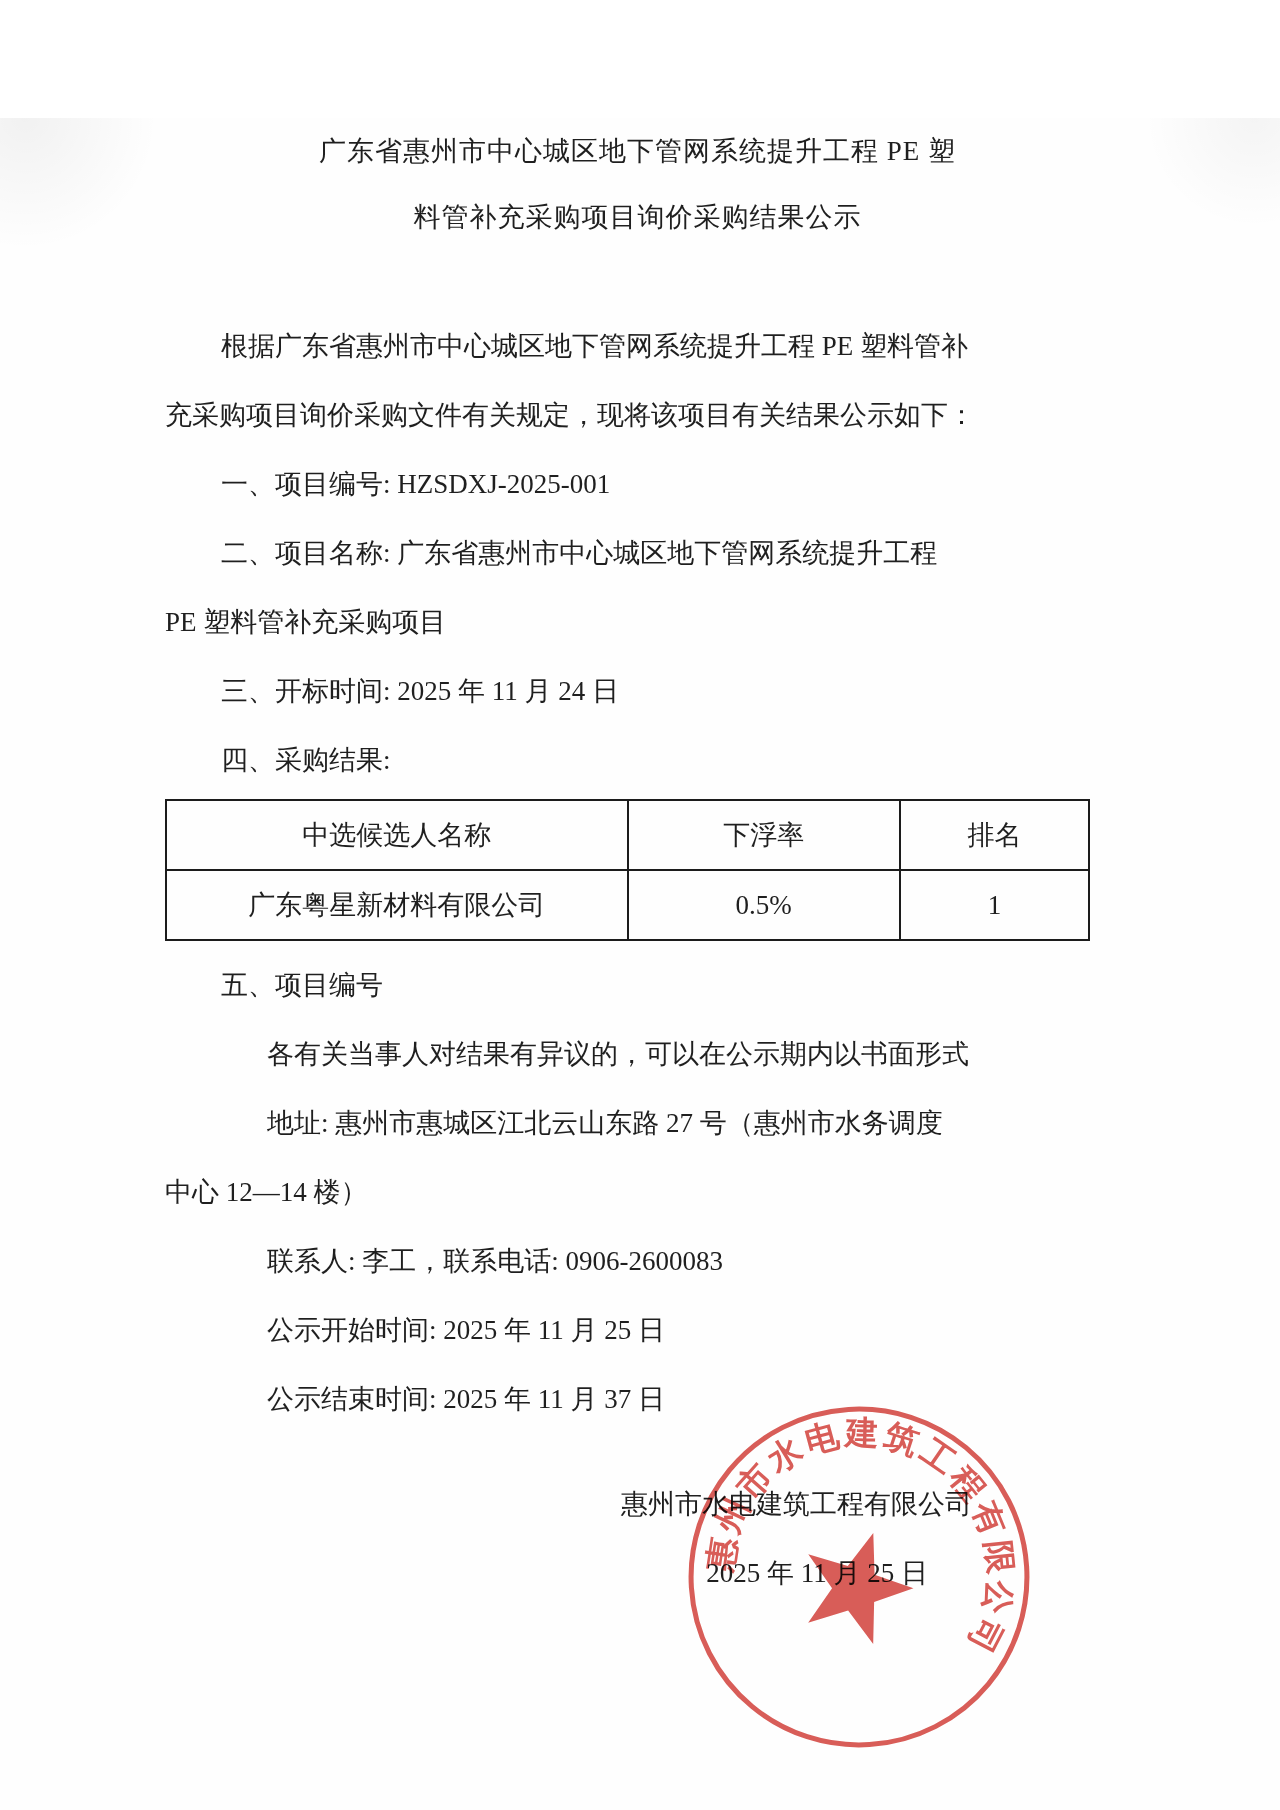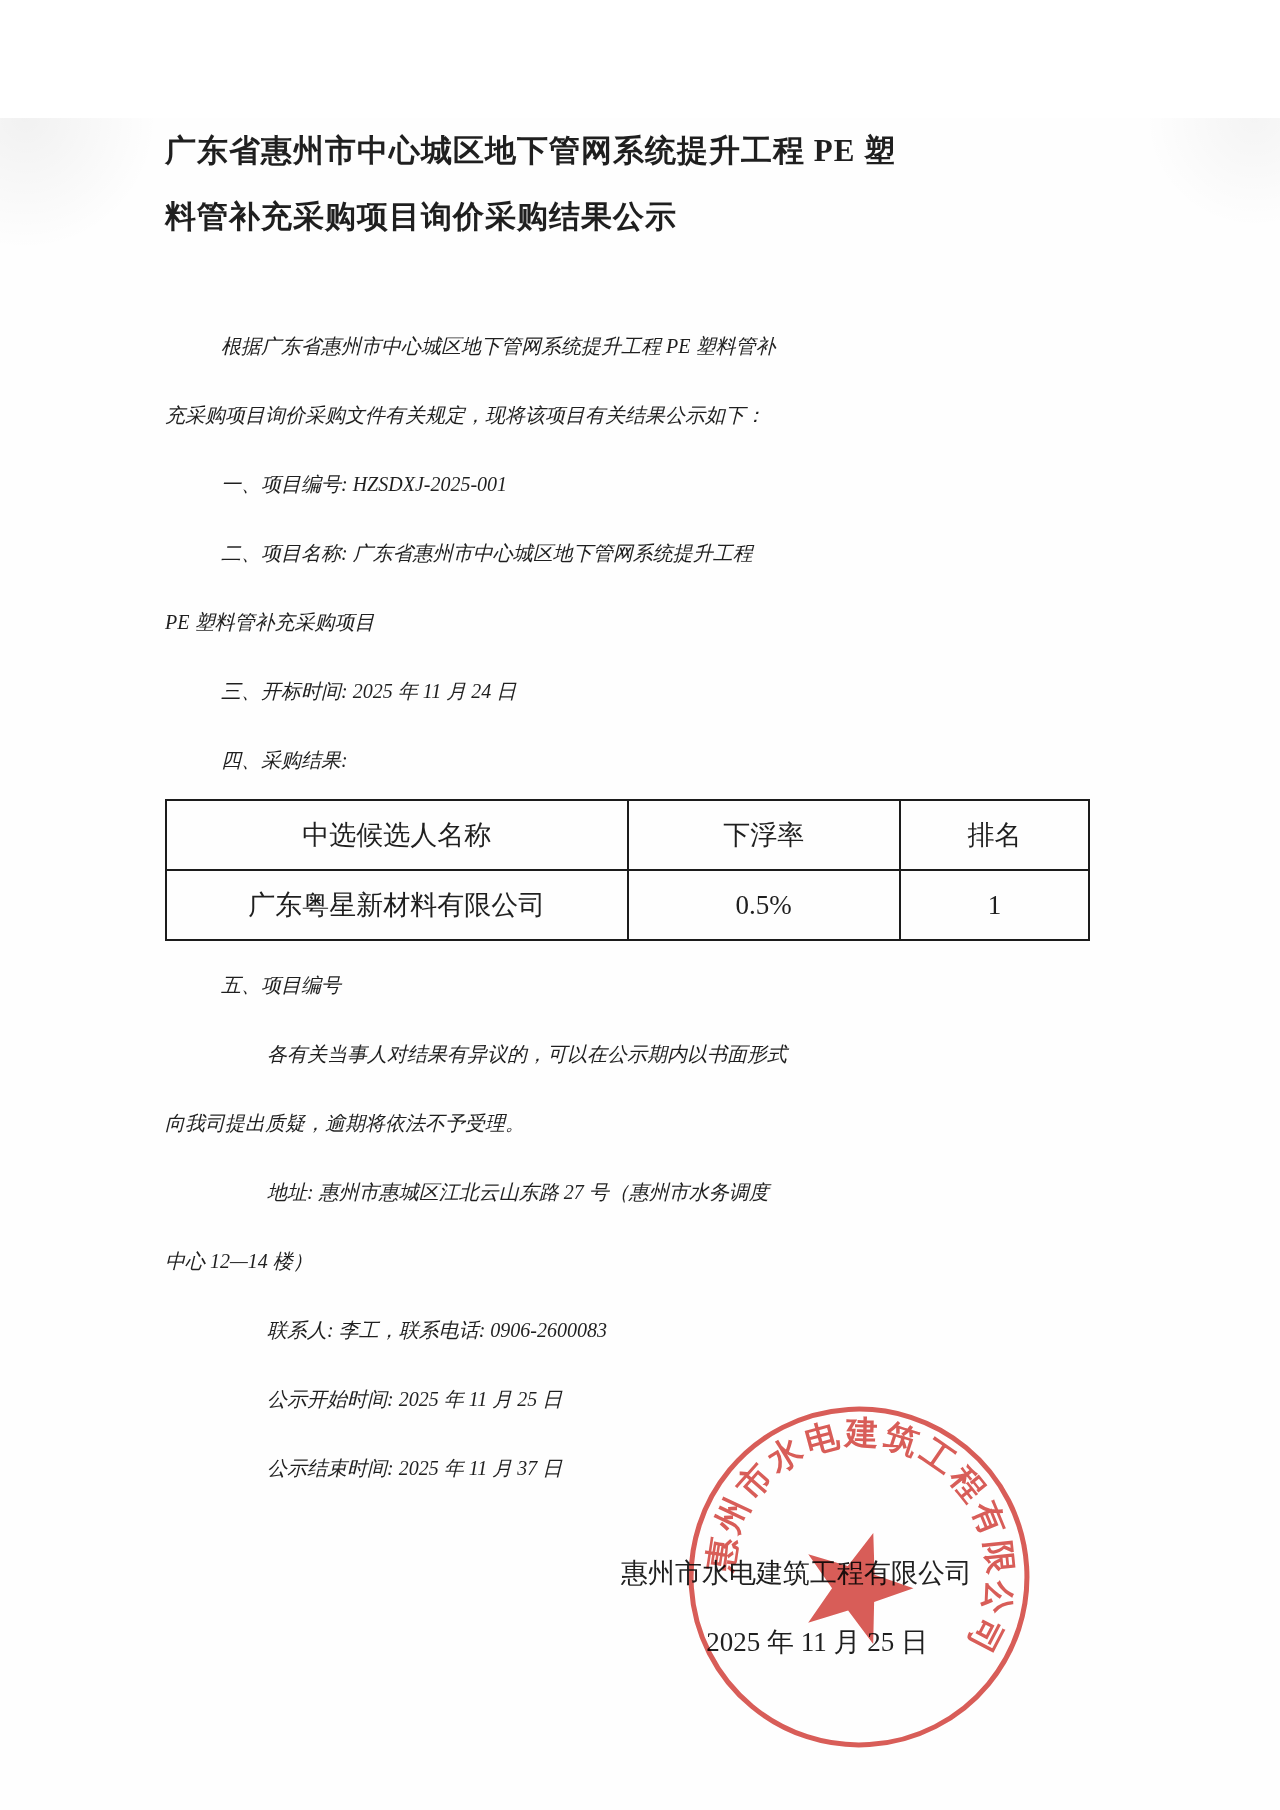--- a/index.html
+++ b/index.html
@@ -15,27 +15,27 @@
     width:1280px;height:1810px;
     box-sizing:border-box;
     padding:0 170px 0 165px;
     background:
       radial-gradient(circle at 2% 0%, rgba(0,0,0,0.05), rgba(0,0,0,0) 6%),
       radial-gradient(circle at 98% 0%, rgba(0,0,0,0.04), rgba(0,0,0,0) 5%),
       #fefefe;
   }
   .title{
     margin:118px 0 0 0;
-    font-size:31px;
-    font-weight:700;
-    text-align:left;
+    font-size:27px;
+    font-weight:400;
+    text-align:center;
     line-height:66px;
     letter-spacing:1px;
   }
-  .body-text{font-size:20px;line-height:69px;font-style:italic;}
+  .body-text{font-size:27px;line-height:69px;}
   .intro{margin-top:62px;}
   .line{white-space:nowrap;}
   .ind2{padding-left:56px;}
   .ind35{padding-left:102px;}
   .result-table{
     width:925px;
     border-collapse:collapse;
     margin:4px 0 10px 0;
     font-size:27px;
   }
@@ -108,21 +108,20 @@
     </tr>
   </tbody>
     </table>
 
   <div class="body-text">
     <div class="line ind2">五、项目编号</div>
   </div>
 
   <div class="body-text">
     <div class="line ind35">各有关当事人对结果有异议的，可以在公示期内以书面形式</div>
-    <div class="line">向我司提出质疑，逾期将依法不予受理。</div>
   </div>
 
   <div class="body-text">
     <div class="line ind35">地址: 惠州市惠城区江北云山东路 27 号（惠州市水务调度</div>
     <div class="line">中心 12—14 楼）</div>
   </div>
 
   <div class="body-text">
     <div class="line ind35">联系人: 李工，联系电话: 0906-2600083</div>
   </div>

